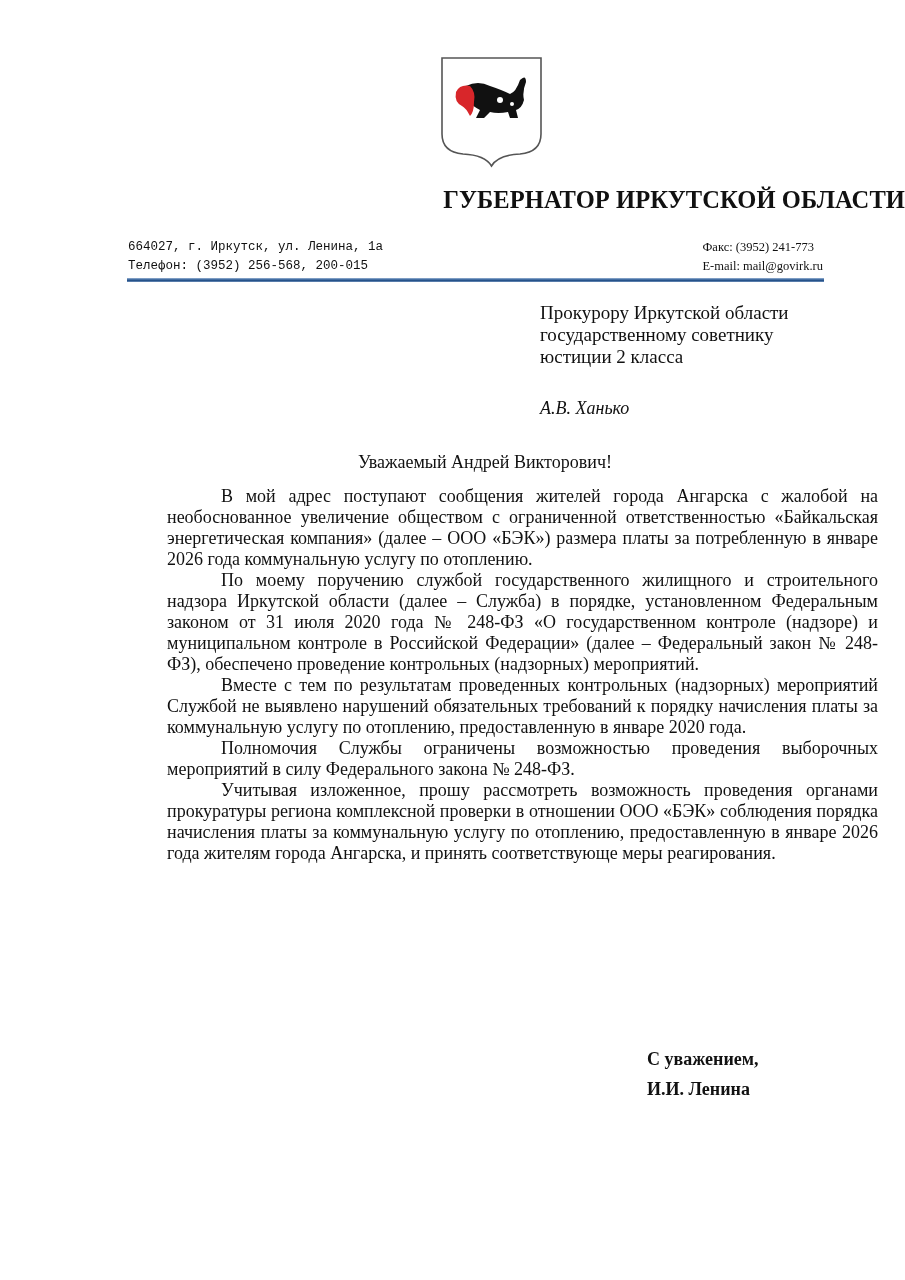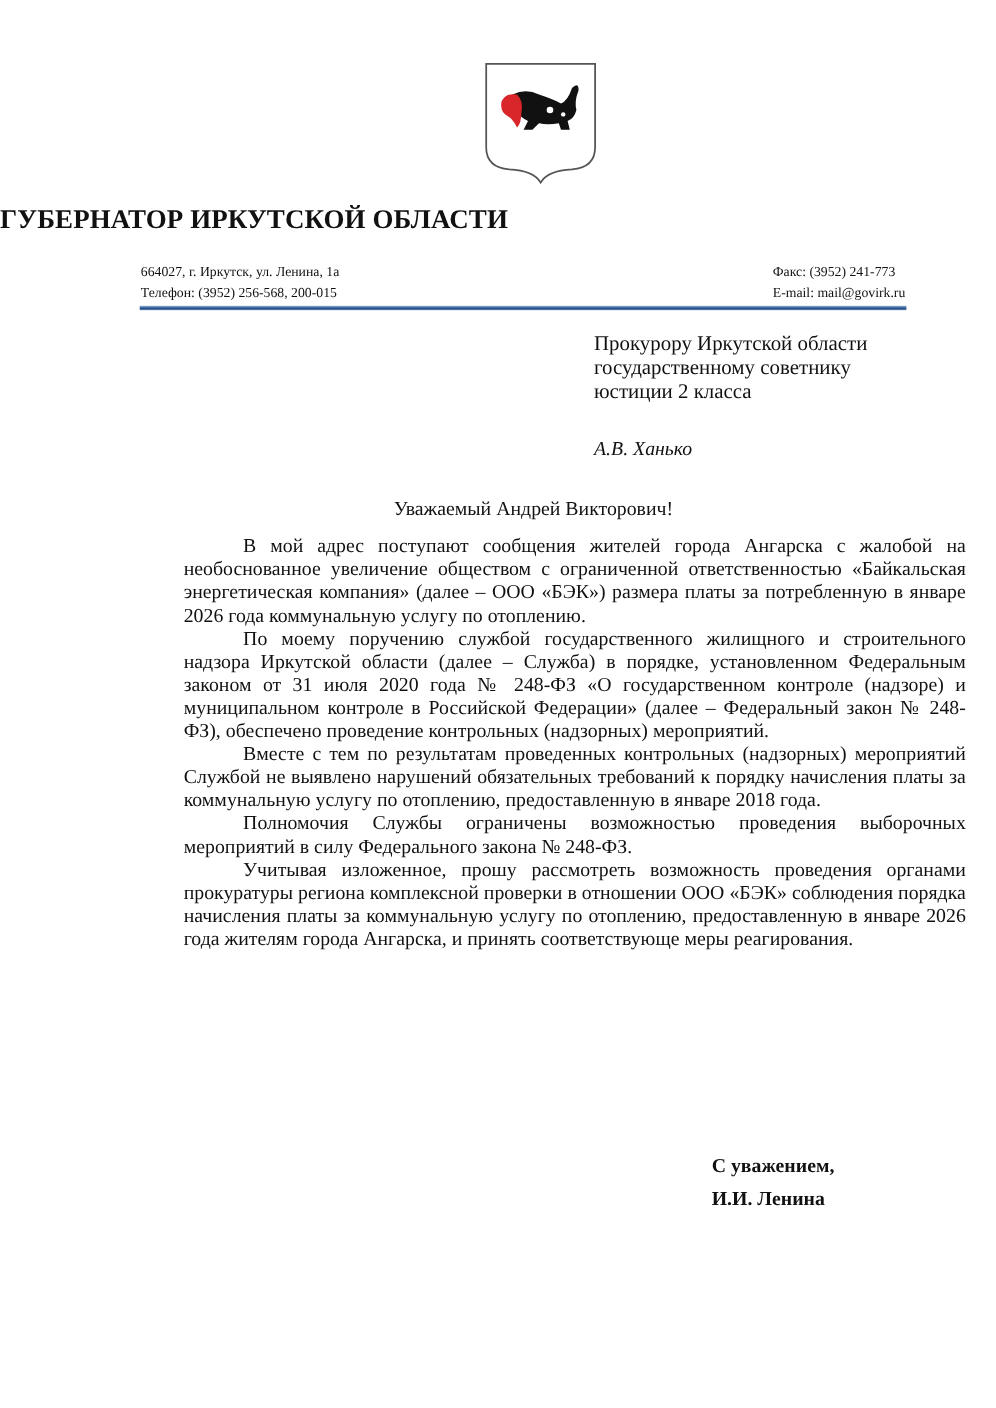--- a/index.html
+++ b/index.html
@@ -1,20 +1,20 @@
 <!DOCTYPE html>
 <html><head>
 <meta charset="utf-8">
 <style>
   html, body { margin:0; padding:0; background:#ffffff; }
   body { width:905px; height:1280px; position:relative; overflow:hidden; font-family:"Liberation Serif", serif; color:#111; }
   .emblem { position:absolute; left:440px; top:56px; width:103px; height:112px; }
-  .title { position:absolute; left:0; width:905px; top:186px; text-align:left; font-weight:bold; font-size:24.5px; letter-spacing:0.1px; }
+  .title { position:absolute; left:0; width:905px; top:186px; text-align:right; font-weight:bold; font-size:24.5px; letter-spacing:0.1px; }
   .hdr { position:absolute; font-size:12.5px; line-height:19px; }
-  .hdr-left { left:128px; top:238px; }
+  .hdr-left { left:128px; top:238px;font-family:Liberation Mono, monospace; }
   .hdr-right { right:82px; top:238px; text-align:left; }
   .rule { position:absolute; left:127px; top:278px; width:697px; height:4px;
           background:linear-gradient(#9bb4d4 0%, #3e6aa0 40%, #1e4a82 70%, #7f9fc7 100%); }
   .addressee { position:absolute; left:540px; top:302px; font-size:19px; line-height:22px; }
   .addressee-name { position:absolute; left:540px; top:398px; font-size:18px;font-style:italic; }
   .greeting { position:absolute; left:0; width:970px; top:452px; text-align:center; font-size:18px; }
   .body { position:absolute; left:129px; top:486px; width:711px; font-size:18px; line-height:21px; text-align:justify;margin-left:38px; }
   .body p { margin:0; text-indent:54px; }
   .closing { position:absolute; left:647px; top:1044px; font-size:18px; line-height:30px;font-weight:bold; }
 </style>
@@ -50,21 +50,21 @@
   <div>государственному советнику</div>
   <div>юстиции 2 класса</div>
 </div>
 <div class="addressee-name">А.В. Ханько</div>
 
 <div class="greeting">Уважаемый Андрей Викторович!</div>
 
 <div class="body">
   <p>В мой адрес поступают сообщения жителей города Ангарска с жалобой на необоснованное увеличение обществом с ограниченной ответственностью «Байкальская энергетическая компания» (далее – ООО «БЭК») размера платы за потребленную в январе 2026 года коммунальную услугу по отоплению.</p>
   <p>По моему поручению службой государственного жилищного и строительного надзора Иркутской области (далее – Служба) в порядке, установленном Федеральным законом от 31 июля 2020 года № 248-ФЗ «О государственном контроле (надзоре) и муниципальном контроле в Российской Федерации» (далее – Федеральный закон № 248-ФЗ), обеспечено проведение контрольных (надзорных) мероприятий.</p>
-  <p>Вместе с тем по результатам проведенных контрольных (надзорных) мероприятий Службой не выявлено нарушений обязательных требований к порядку начисления платы за коммунальную услугу по отоплению, предоставленную в январе 2018 года.</p>
+  <p>Вместе с тем по результатам проведенных контрольных (надзорных) мероприятий Службой не выявлено нарушений обязательных требований к порядку начисления платы за коммунальную услугу по отоплению, предоставленную в январе 2020 года.</p>
   <p>Полномочия Службы ограничены возможностью проведения выборочных мероприятий в силу Федерального закона № 248-ФЗ.</p>
   <p>Учитывая изложенное, прошу рассмотреть возможность проведения органами прокуратуры региона комплексной проверки в отношении ООО «БЭК» соблюдения порядка начисления платы за коммунальную услугу по отоплению, предоставленную в январе 2026 года жителям города Ангарска, и принять соответствующе меры реагирования.</p>
 </div>
 
 <div class="closing">
   <div>С уважением,</div>
   <div>И.И. Ленина</div>
 </div>
 
 </body></html>

